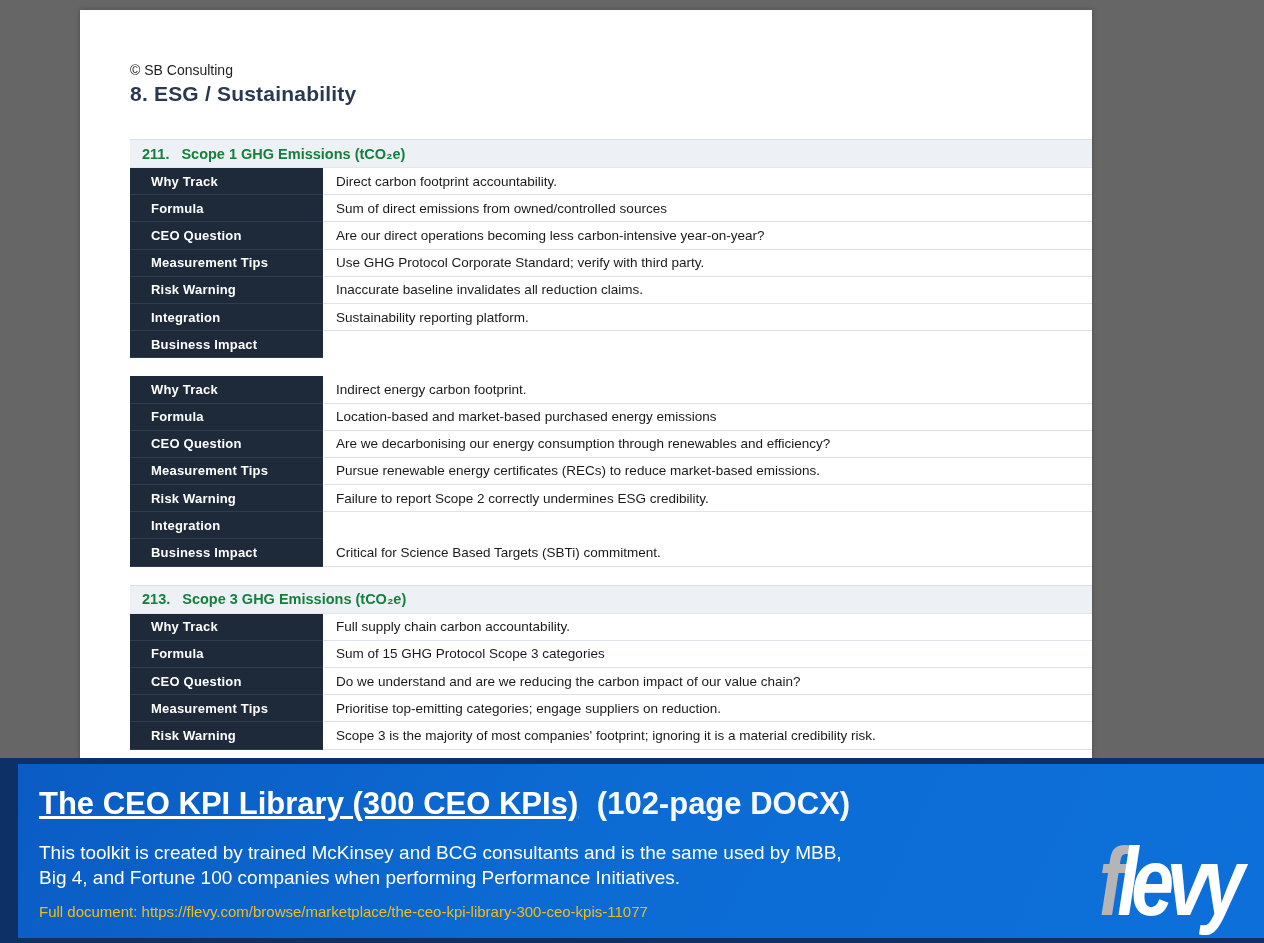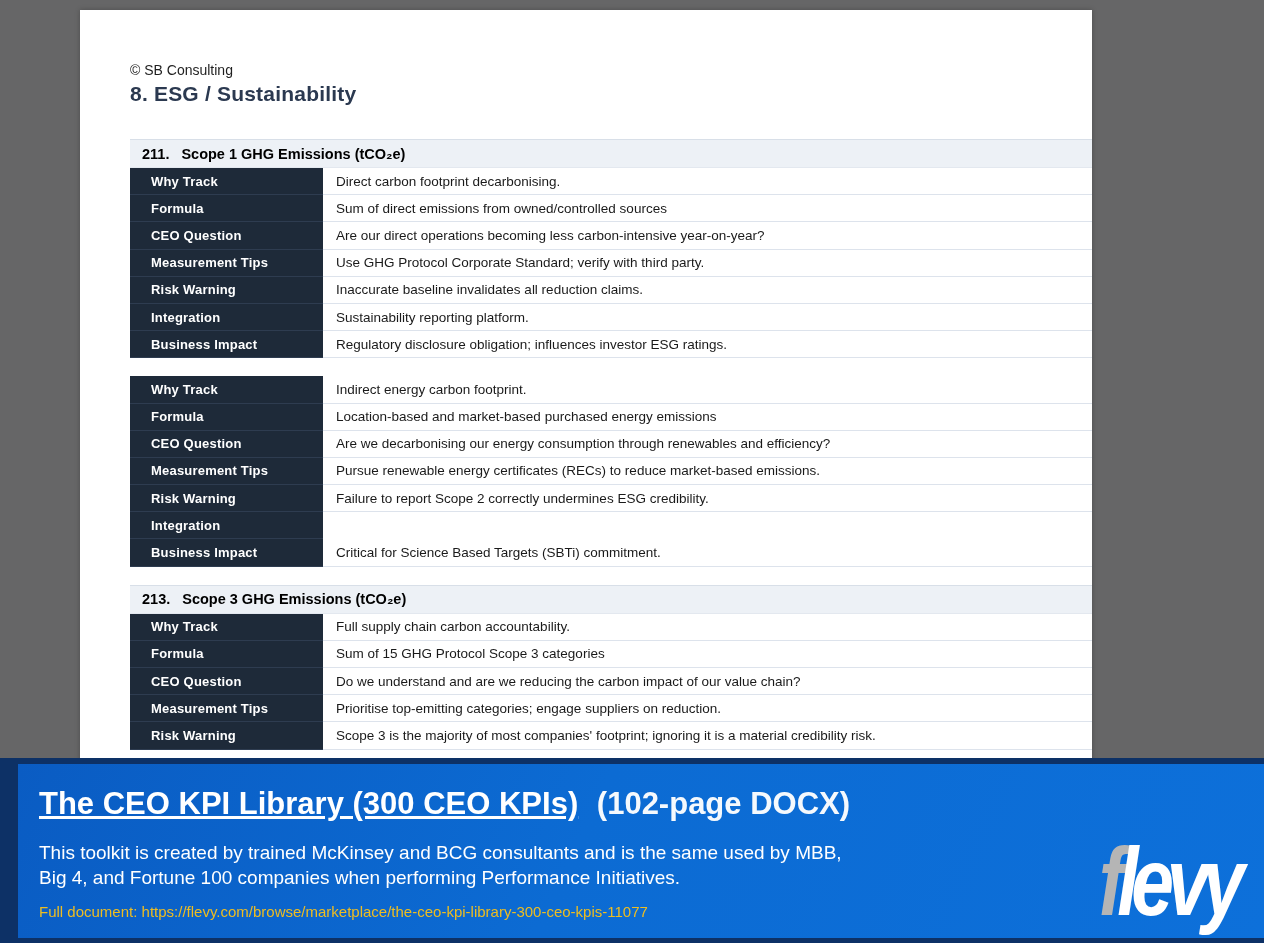--- a/index.html
+++ b/index.html
@@ -32,21 +32,21 @@
     position: absolute; left: 50px; right: 0; top: 129px;
   }
   .kpi-table { margin-bottom: 18px; }
   .kpi-table-header {
     height: 29px; box-sizing: border-box;
     background: #edf1f6;
     border-top: 1px solid #d8dfe8;
     border-bottom: 1px solid #e3e8ef;
     display: flex; align-items: center;
     padding-left: 12px;
-    font-size: 14.5px; font-weight: bold; color: #000000;
+    font-size: 14.5px; font-weight: bold; color: #15803d;
   }
   .kpi-table-header .kpi-num { margin-right: 12px; }
   .kpi-row { display: flex; height: 27.2px; box-sizing: border-box; }
   .kpi-row-label {
     width: 193px; flex: 0 0 193px; box-sizing: border-box;
     background: #1e2a39;
     border-bottom: 1px solid #2e3c50;
     color: #ffffff; font-size: 13px; font-weight: bold;
     display: flex; align-items: center;
     padding-left: 21px; letter-spacing: 0.2px;
@@ -105,21 +105,21 @@
     <div class="doc-heading">8. ESG / Sustainability</div>
     <div class="kpi-tables">
     <div class="kpi-table">
       <div class="kpi-table-header">
         <span class="kpi-num">211.</span>
         <span class="kpi-title">Scope 1 GHG Emissions (tCO₂e)</span>
       </div>
       <div>
     <div class="kpi-row">
       <div class="kpi-row-label">Why Track</div>
-      <div class="kpi-row-value">Direct carbon footprint decarbonising.</div>
+      <div class="kpi-row-value">Direct carbon footprint accountability.</div>
     </div>
 
     <div class="kpi-row">
       <div class="kpi-row-label">Formula</div>
       <div class="kpi-row-value">Sum of direct emissions from owned/controlled sources</div>
     </div>
 
     <div class="kpi-row">
       <div class="kpi-row-label">CEO Question</div>
       <div class="kpi-row-value">Are our direct operations becoming less carbon-intensive year-on-year?</div>
@@ -135,21 +135,20 @@
       <div class="kpi-row-value">Inaccurate baseline invalidates all reduction claims.</div>
     </div>
 
     <div class="kpi-row">
       <div class="kpi-row-label">Integration</div>
       <div class="kpi-row-value">Sustainability reporting platform.</div>
     </div>
 
     <div class="kpi-row">
       <div class="kpi-row-label">Business Impact</div>
-      <div class="kpi-row-value">Regulatory disclosure obligation; influences investor ESG ratings.</div>
     </div>
   </div>
     </div>
 
     <div class="kpi-table">
       <div>
     <div class="kpi-row">
       <div class="kpi-row-label">Why Track</div>
       <div class="kpi-row-value">Indirect energy carbon footprint.</div>
     </div>

